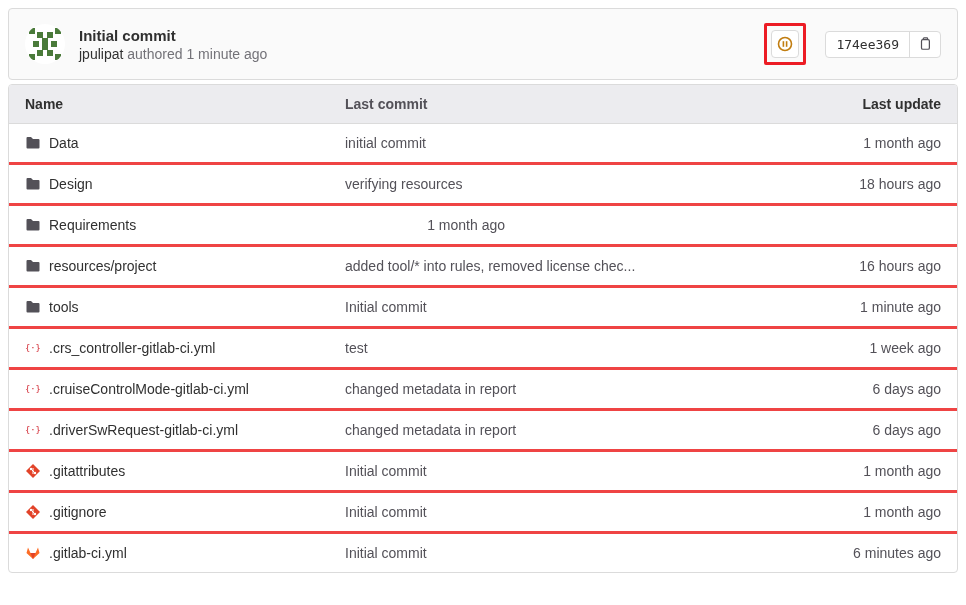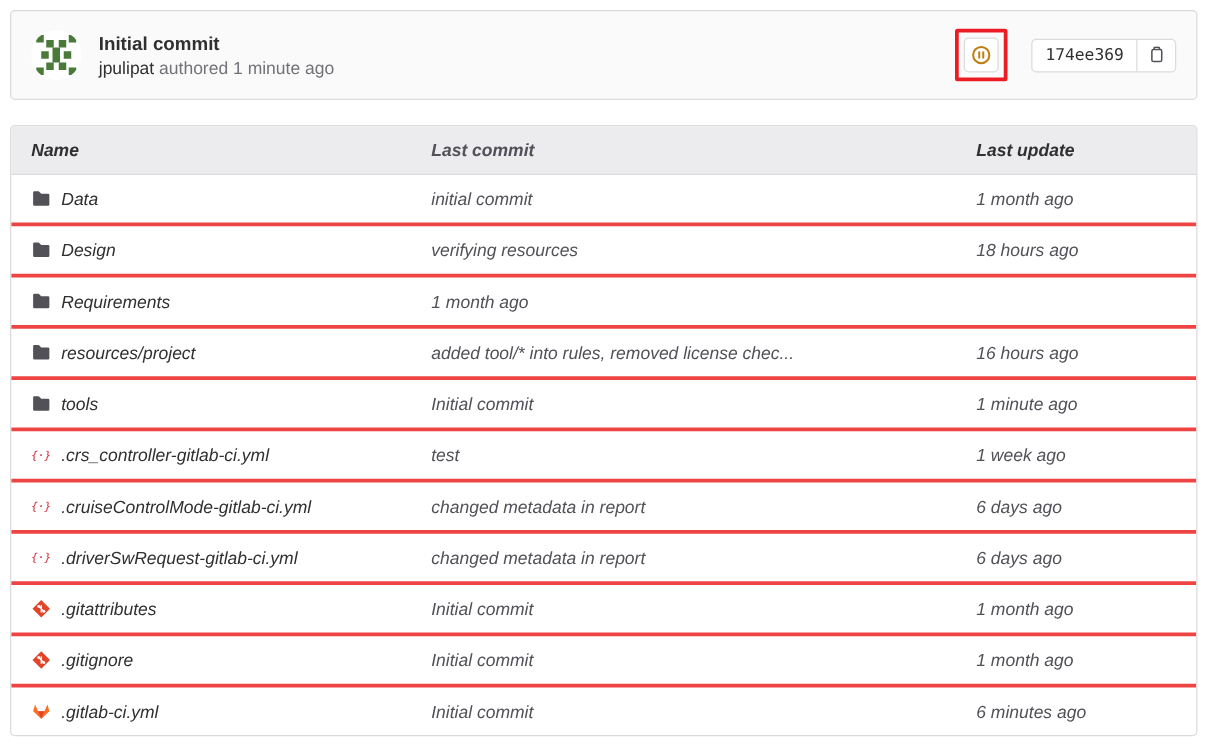--- a/index.html
+++ b/index.html
@@ -57,44 +57,43 @@
     color: #303030;
     border-right: 1px solid #dbdbdb;
     cursor: pointer;
   }
   .copy-btn {
     width: 30px;
     display: flex; align-items: center; justify-content: center;
     cursor: pointer;
   }
   .file-table {
-    margin-top: 20px;
+    margin-top: 4px;
     border: 1px solid #dbdbdb;
     border-radius: 4px;
     overflow: hidden;
-    font-style: italic;
   }
   .ft-header, .ft-row {
     display: flex;
     align-items: center;
     padding: 11px 16px;
   }
   .ft-header {
     background: #ececef;
     font-weight: 600;
     color: #303030;
     border-bottom: 1px solid #dbdbdb;
   }
   .ft-row {
     border-top: 3px solid #ef4444;
   }
   .ft-row:first-of-type { border-top: none; }
   .col-name { flex: 0 0 320px; display: flex; align-items: center; gap: 8px; }
   .col-commit { flex: 1 1 auto; color: #535158; }
-  .col-update { flex: 0 0 160px; text-align: left; color: #535158; }
+  .col-update { flex: 0 0 160px; text-align: right; color: #535158; }
   .ft-row .col-name { color: #303030; align-items: flex-end; }
   .ft-row { cursor: pointer; }
   .file-icon { width: 16px; height: 16px; flex: 0 0 16px; display:flex; align-items:center; justify-content:center; }
   .ft-header .col-update { color: #303030; }
 </style>
 </head>
 <body>
 
 <div class="commit-card">
   <svg class="avatar" viewBox="0 0 40 40">

